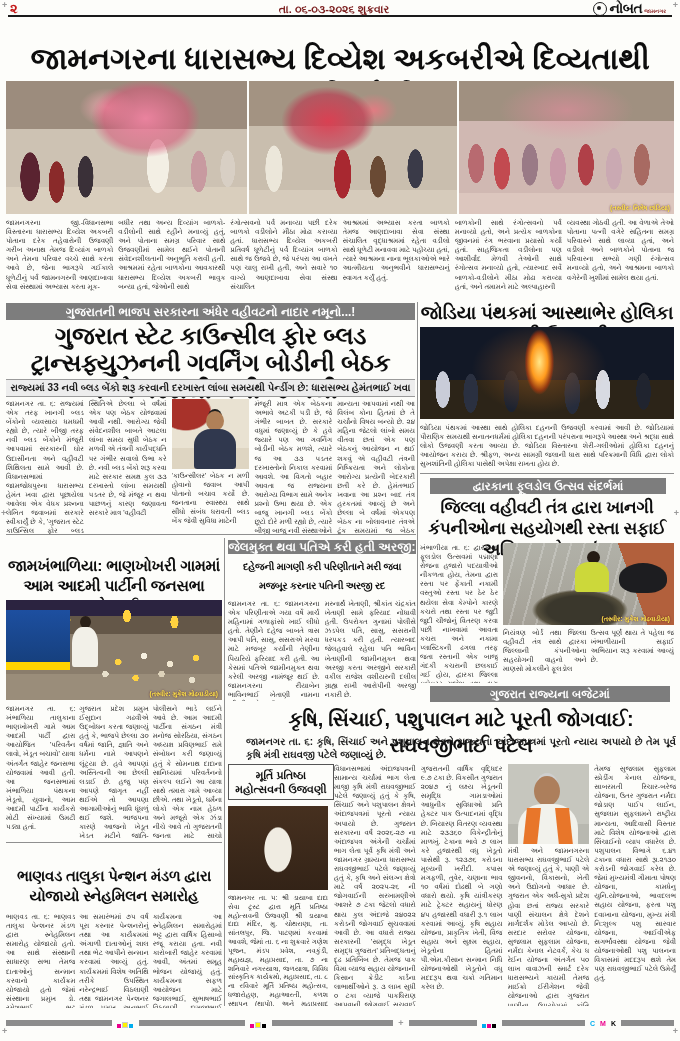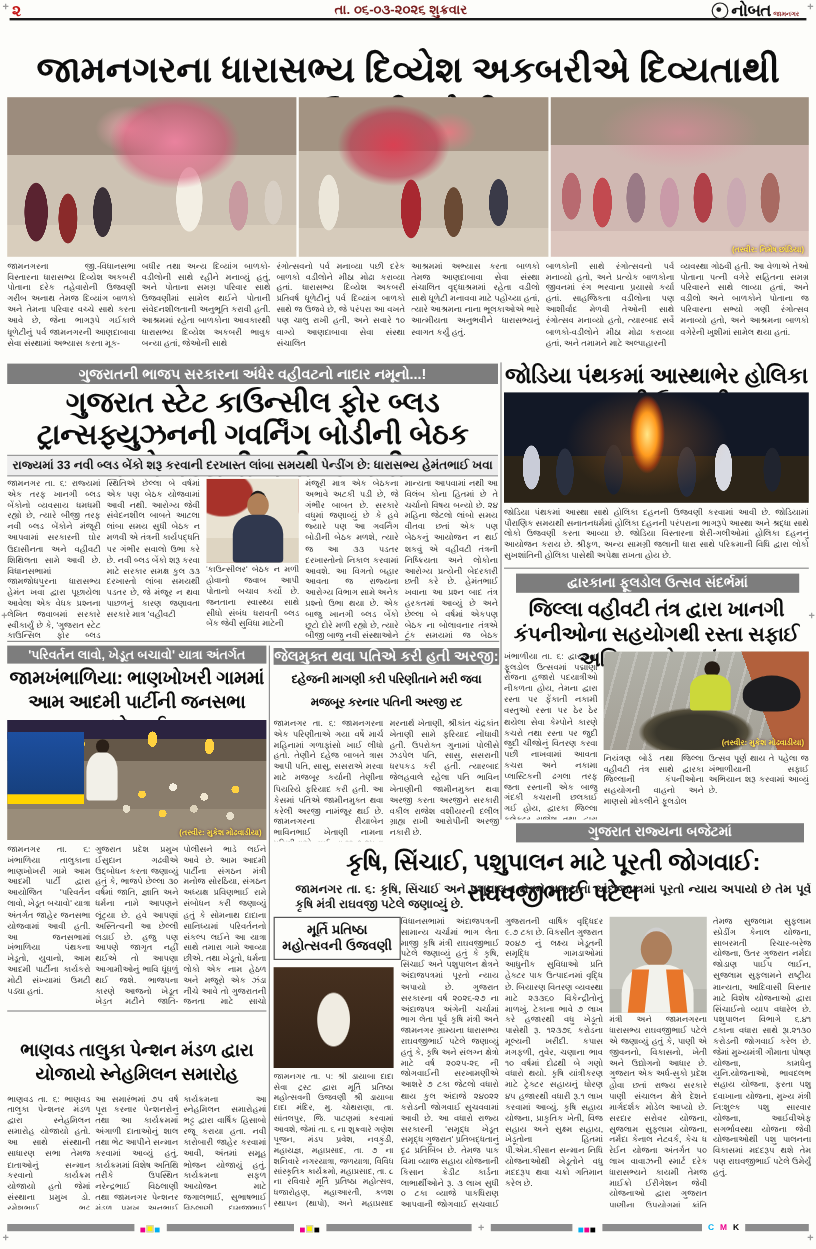--- a/index.html
+++ b/index.html
@@ -159,21 +159,20 @@
         <span class="credit">(તસ્વીર: મુકેશ મોઢવાડીયા)</span>
       </div>
       <div style="display:flex;gap:4px;flex:1;">
         <div class="body" style="flex:1;">નિયંત્રણ બોર્ડ તથા જિલ્લા વહીવટી તંત્ર સાથે દ્વારકા જિલ્લાની કંપનીઓના સહયોગની વાહનો અને માણસો મોકલીને ફૂલડોલ</div>
         <div class="body" style="flex:1;">ઉત્સવ પૂર્ણ થાય તે પહેલા જ ખંભાળીયાની સફાઈ અભિયાન શરૂ કરવામાં આવ્યું છે.</div>
       </div>
     </div>
   </div>
 
   <div class="hrule" style="left:6px;width:410px;top:534px;"></div>
-  <div class="abs kicker" style="left:6px;width:216px;top:538px;height:15px;font-size:10.5px;">'પરિવર્તન લાવો, ખેડૂત બચાવો' યાત્રા અંતર્ગત</div>
   <div class="abs hl" style="left:6px;width:216px;top:556px;font-size:15.5px;line-height:20px;">જામખંભાળિયા: ભાણખોખરી ગામમાં આમ આદમી પાર્ટીની જનસભા યોજાઈ</div>
   <div class="photo" style="left:6px;top:600px;width:216px;height:100px;background:
       radial-gradient(5px 8px at 28% 20%, #ffd23f 80%, transparent 81%),
       radial-gradient(5px 8px at 56% 16%, #ffd23f 80%, transparent 81%),
       radial-gradient(5px 8px at 78% 22%, #ffd23f 80%, transparent 81%),
       radial-gradient(4px 4px at 40% 55%, #f5efe0 80%, transparent 81%),
       radial-gradient(4px 4px at 52% 62%, #ffd23f 80%, transparent 81%),
       radial-gradient(4px 4px at 64% 56%, #f5efe0 80%, transparent 81%),
       radial-gradient(4px 4px at 76% 64%, #f2e8d2 80%, transparent 81%),
       radial-gradient(4px 4px at 88% 58%, #ffd23f 80%, transparent 81%),

